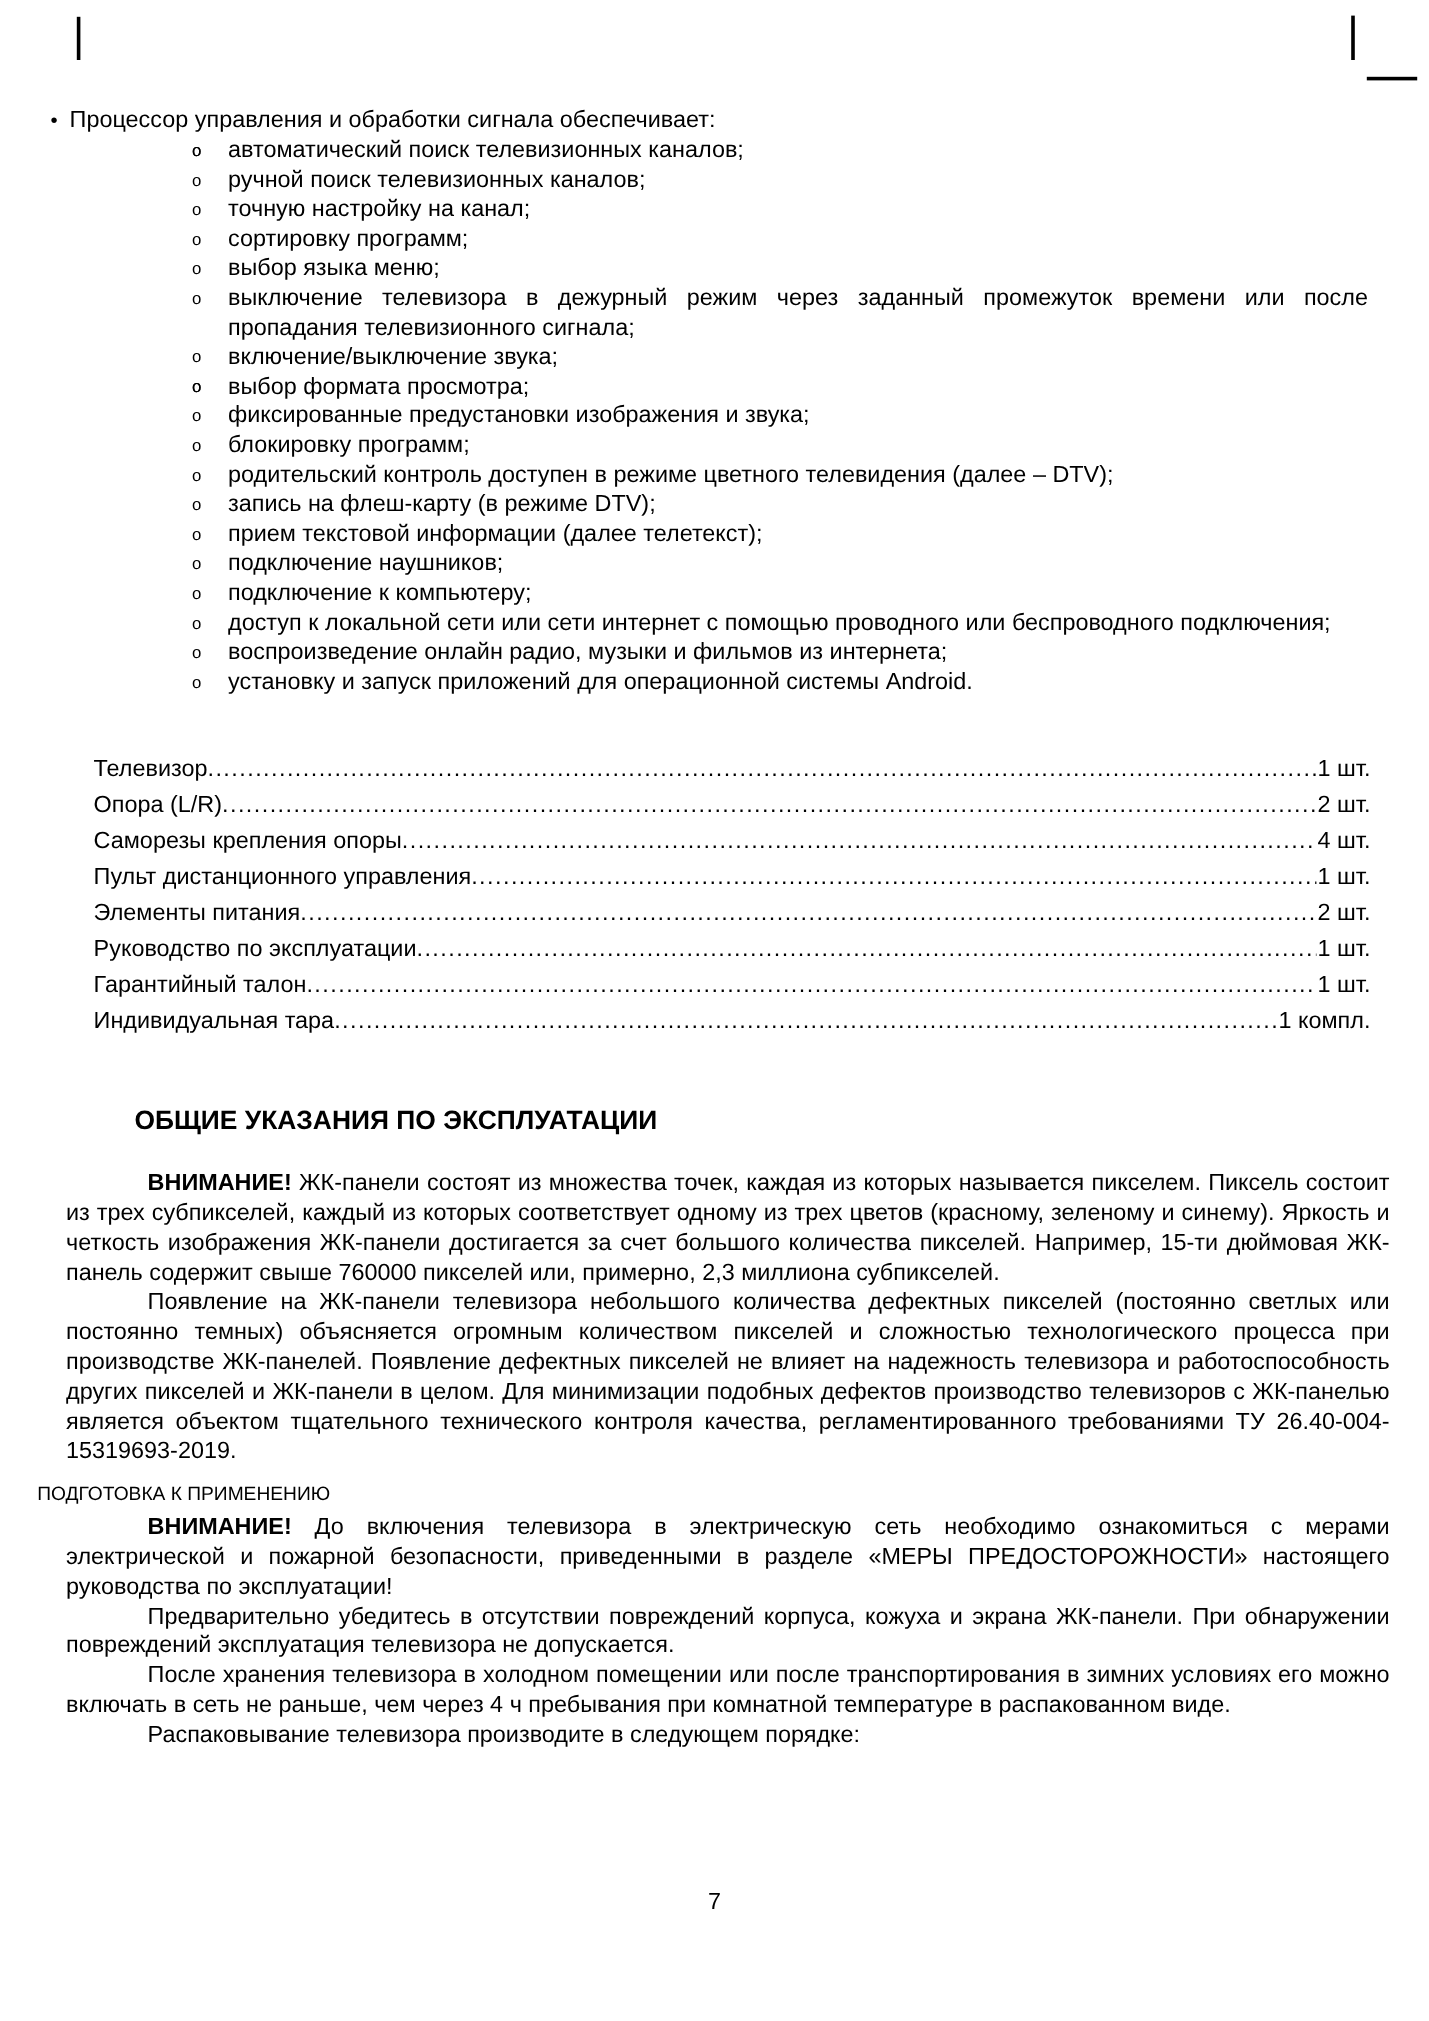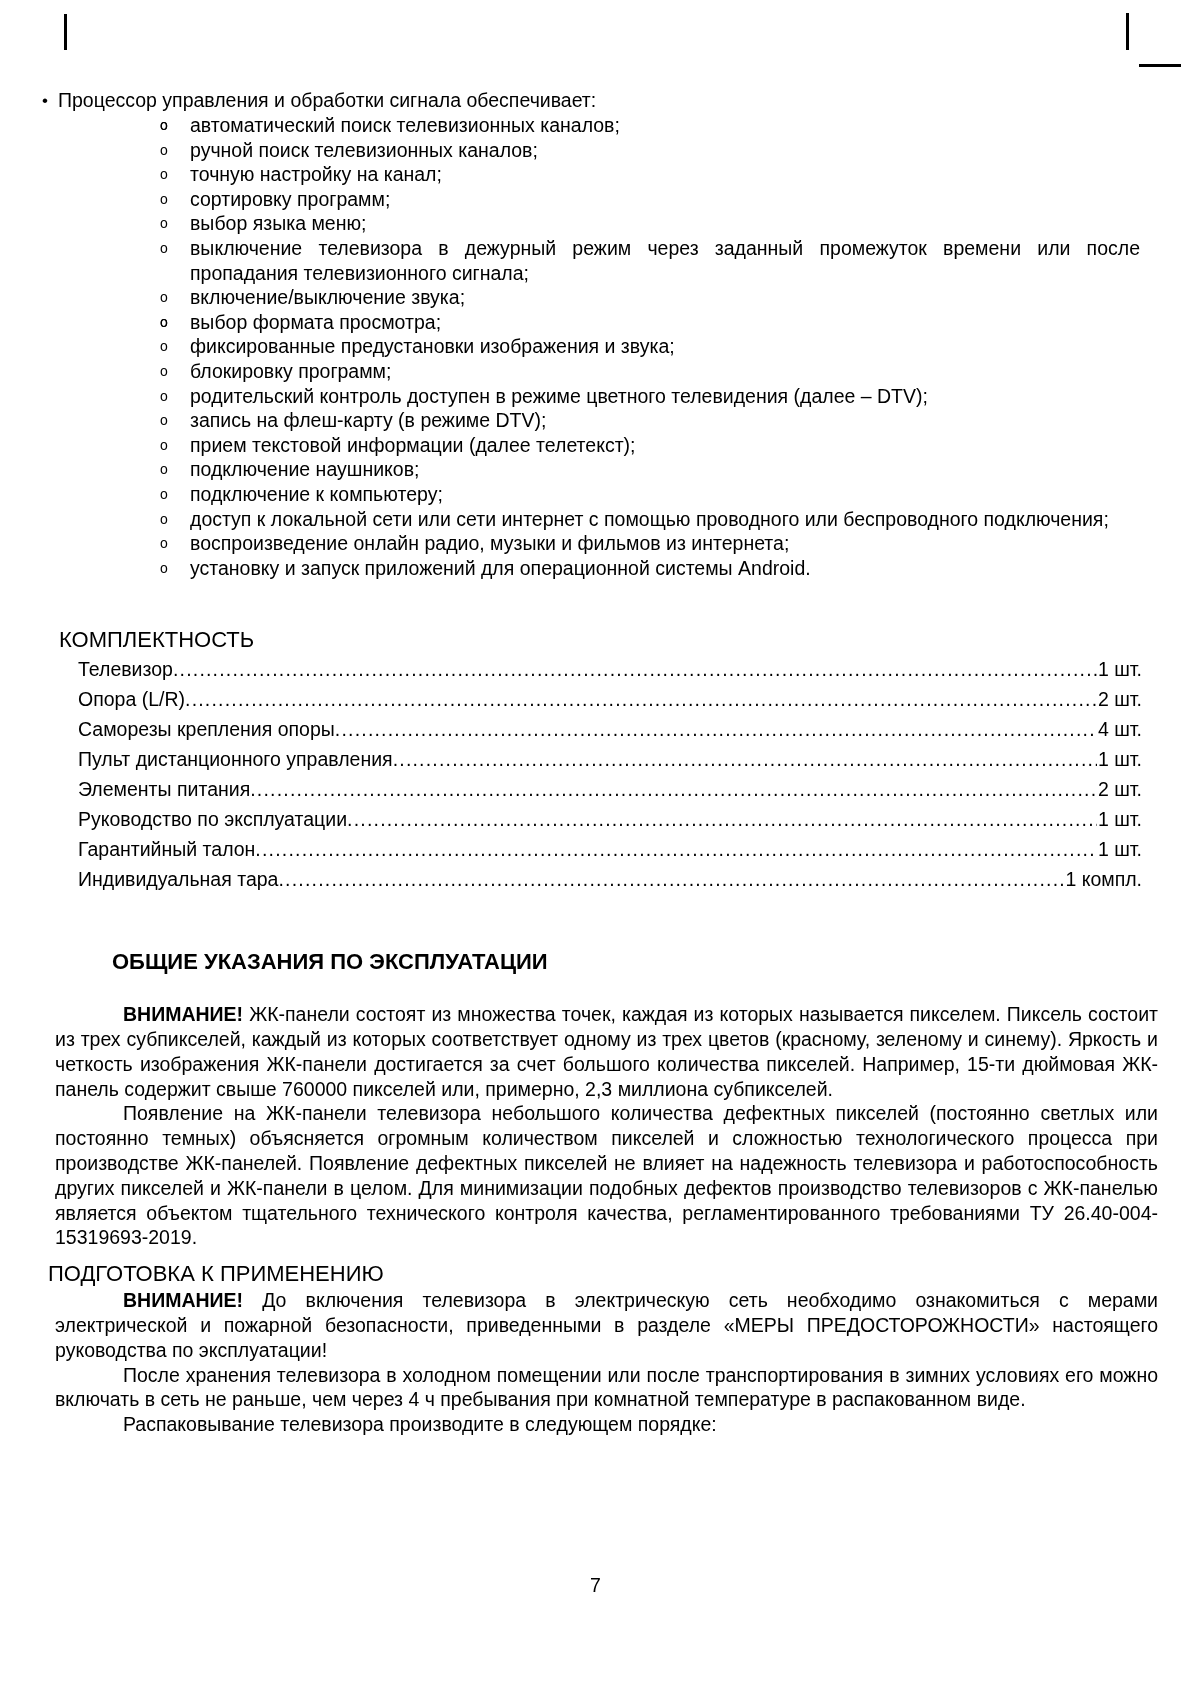--- a/index.html
+++ b/index.html
@@ -118,25 +118,25 @@
     margin: 0;
     padding-left: 55px;
     padding-right: 33px;
     text-align: justify;
     text-justify: inter-word;
     text-indent: 68px;
   }
   .para b { font-weight: bold; }
 
   .h-section {
-    font-size: 22px;
+    font-size: 16px;
     line-height: 28px;
     font-weight: normal;
     margin: 0;
-    padding-left: 48px;
+    padding-left: 31px;
   }
 
   .spacer-26 { height: 26px; }
   .spacer-16 { height: 16px; }
   .spacer-10 { height: 10px; }
   .spacer-38 { height: 38px; }
   .spacer-46 { height: 46px; }
 
   
   .page-number {
@@ -240,21 +240,20 @@
         <span class="txt">воспроизведение онлайн радио, музыки и фильмов из интернета;</span>
       </li>
       <li class="sub-item">
         <span class="omark">o</span>
         <span class="txt">установку и запуск приложений для операционной системы Android.</span>
       </li>
     </ul>
 
     <div class="spacer-46"></div>
 
-    <h2 class="h-plain">КОМПЛЕКТНОСТЬ</h2>
 
     <ul class="toc">
       <li class="toc-row">
         <span class="label">Телевизор</span>
         <span class="leader">........................................................................................................................................................</span>
         <span class="qty">1 шт.</span>
       </li>
       <li class="toc-row">
         <span class="label">Опора (L/R)</span>
         <span class="leader">........................................................................................................................................................</span>
@@ -302,20 +301,21 @@
     <p class="para"><b>ВНИМАНИЕ!</b><span> ЖК-панели состоят из множества точек, каждая из которых называется пикселем. Пиксель состоит из трех субпикселей, каждый из которых соответствует одному из трех цветов (красному, зеленому и синему). Яркость и четкость изображения ЖК-панели достигается за счет большого количества пикселей. Например, 15-ти дюймовая ЖК-панель содержит свыше 760000 пикселей или, примерно, 2,3 миллиона субпикселей.</span></p>
 
     <p class="para">Появление на ЖК-панели телевизора небольшого количества дефектных пикселей (постоянно светлых или постоянно темных) объясняется огромным количеством пикселей и сложностью технологического процесса при производстве ЖК-панелей. Появление дефектных пикселей не влияет на надежность телевизора и работоспособность других пикселей и ЖК-панели в целом. Для минимизации подобных дефектов производство телевизоров с ЖК-панелью является объектом тщательного технического контроля качества, регламентированного требованиями ТУ 26.40-004-15319693-2019.</p>
 
     <div class="spacer-10"></div>
 
     <h2 class="h-section">ПОДГОТОВКА К ПРИМЕНЕНИЮ</h2>
 
     <p class="para"><b>ВНИМАНИЕ!</b><span> До включения телевизора в электрическую сеть необходимо ознакомиться с мерами электрической и пожарной безопасности, приведенными в разделе «МЕРЫ ПРЕДОСТОРОЖНОСТИ» настоящего руководства по эксплуатации!</span></p>
 
+    <p class="para">Предварительно убедитесь в отсутствии повреждений корпуса, кожуха и экрана ЖК-панели. При обнаружении повреждений эксплуатация телевизора не допускается.</p>
 
     <p class="para">После хранения телевизора в холодном помещении или после транспортирования в зимних условиях его можно включать в сеть не раньше, чем через 4 ч пребывания при комнатной температуре в распакованном виде.</p>
 
     <p class="para">Распаковывание телевизора производите в следующем порядке:</p>
 
   </div>
 
   <div class="page-number">7</div>
 
 </div>

